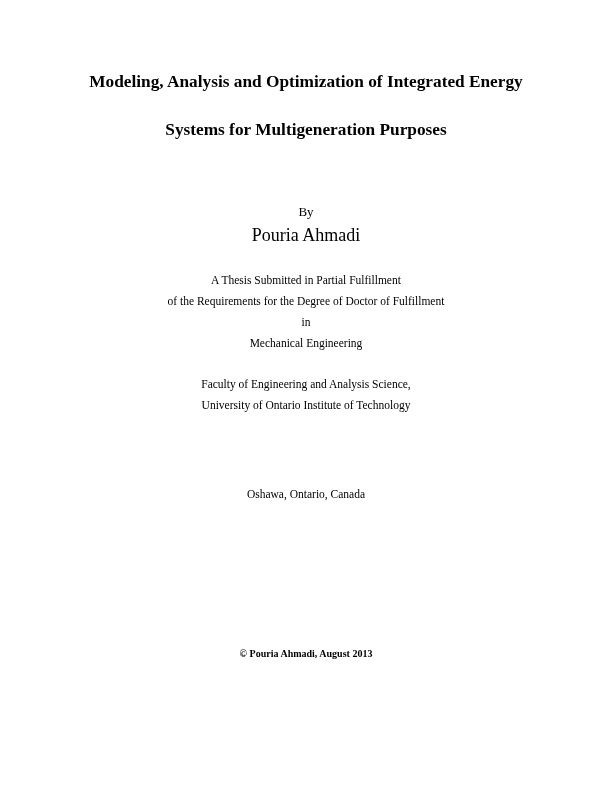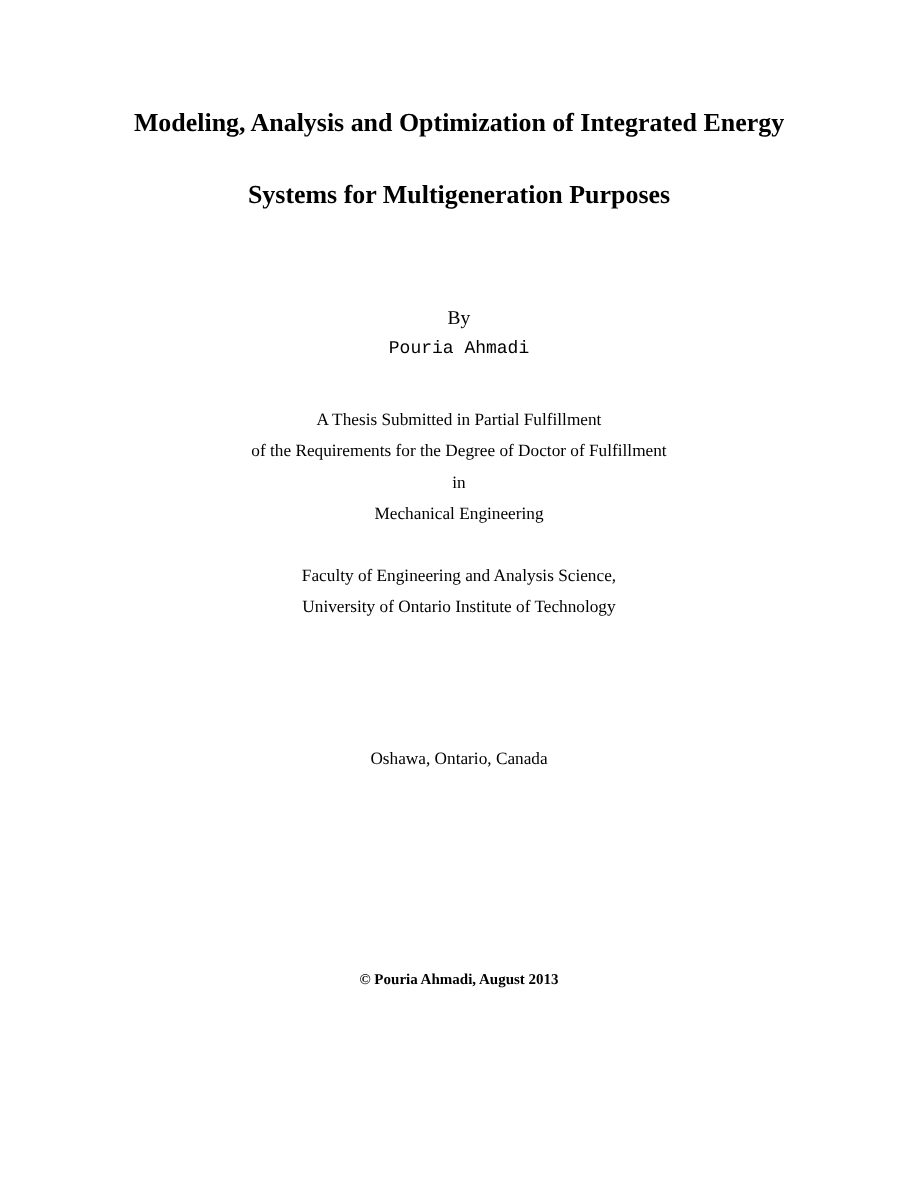--- a/index.html
+++ b/index.html
@@ -1,21 +1,21 @@
 <!DOCTYPE html>
 <html><head>
 <meta charset="utf-8">
 <style>
   html, body { margin:0; padding:0; background:#ffffff; }
   body { width:612px; height:792px; position:relative; overflow:hidden;
          font-family:"Liberation Serif", "DejaVu Serif", serif; color:#000; }
   .line { position:absolute; left:0; width:612px; text-align:center; white-space:nowrap; }
   .title { font-weight:bold; font-size:17.3px; }
   .by { font-size:13px; }
-  .author { font-size:12px;font-family:Liberation Mono, monospace; }
+  .author { font-size:18px; }
   .body { font-size:11.5px; }
   .copy { font-weight:bold; font-size:10px; }
 </style>
 </head>
 <body>
 
 <div>
   <div class="line title" style="top:72px;">Modeling, Analysis and Optimization of Integrated Energy</div>
   <div class="line title" style="top:120px;">Systems for Multigeneration Purposes</div>
 
@@ -23,16 +23,16 @@
   <div class="line author" style="top:225px;">Pouria Ahmadi</div>
 
   <div class="line body" style="top:274px;">A Thesis Submitted in Partial Fulfillment</div>
   <div class="line body" style="top:295px;">of the Requirements for the Degree of Doctor of Fulfillment</div>
   <div class="line body" style="top:316px;">in</div>
   <div class="line body" style="top:337px;">Mechanical Engineering</div>
 
   <div class="line body" style="top:378px;">Faculty of Engineering and Analysis Science,</div>
   <div class="line body" style="top:399px;">University of Ontario Institute of Technology</div>
 
-  <div class="line body" style="top:500px;">Oshawa, Ontario, Canada</div>
+  <div class="line body" style="top:488px;">Oshawa, Ontario, Canada</div>
 
   <div class="line copy" style="top:648px;">© Pouria Ahmadi, August 2013</div>
 </div>
 
 </body></html>

